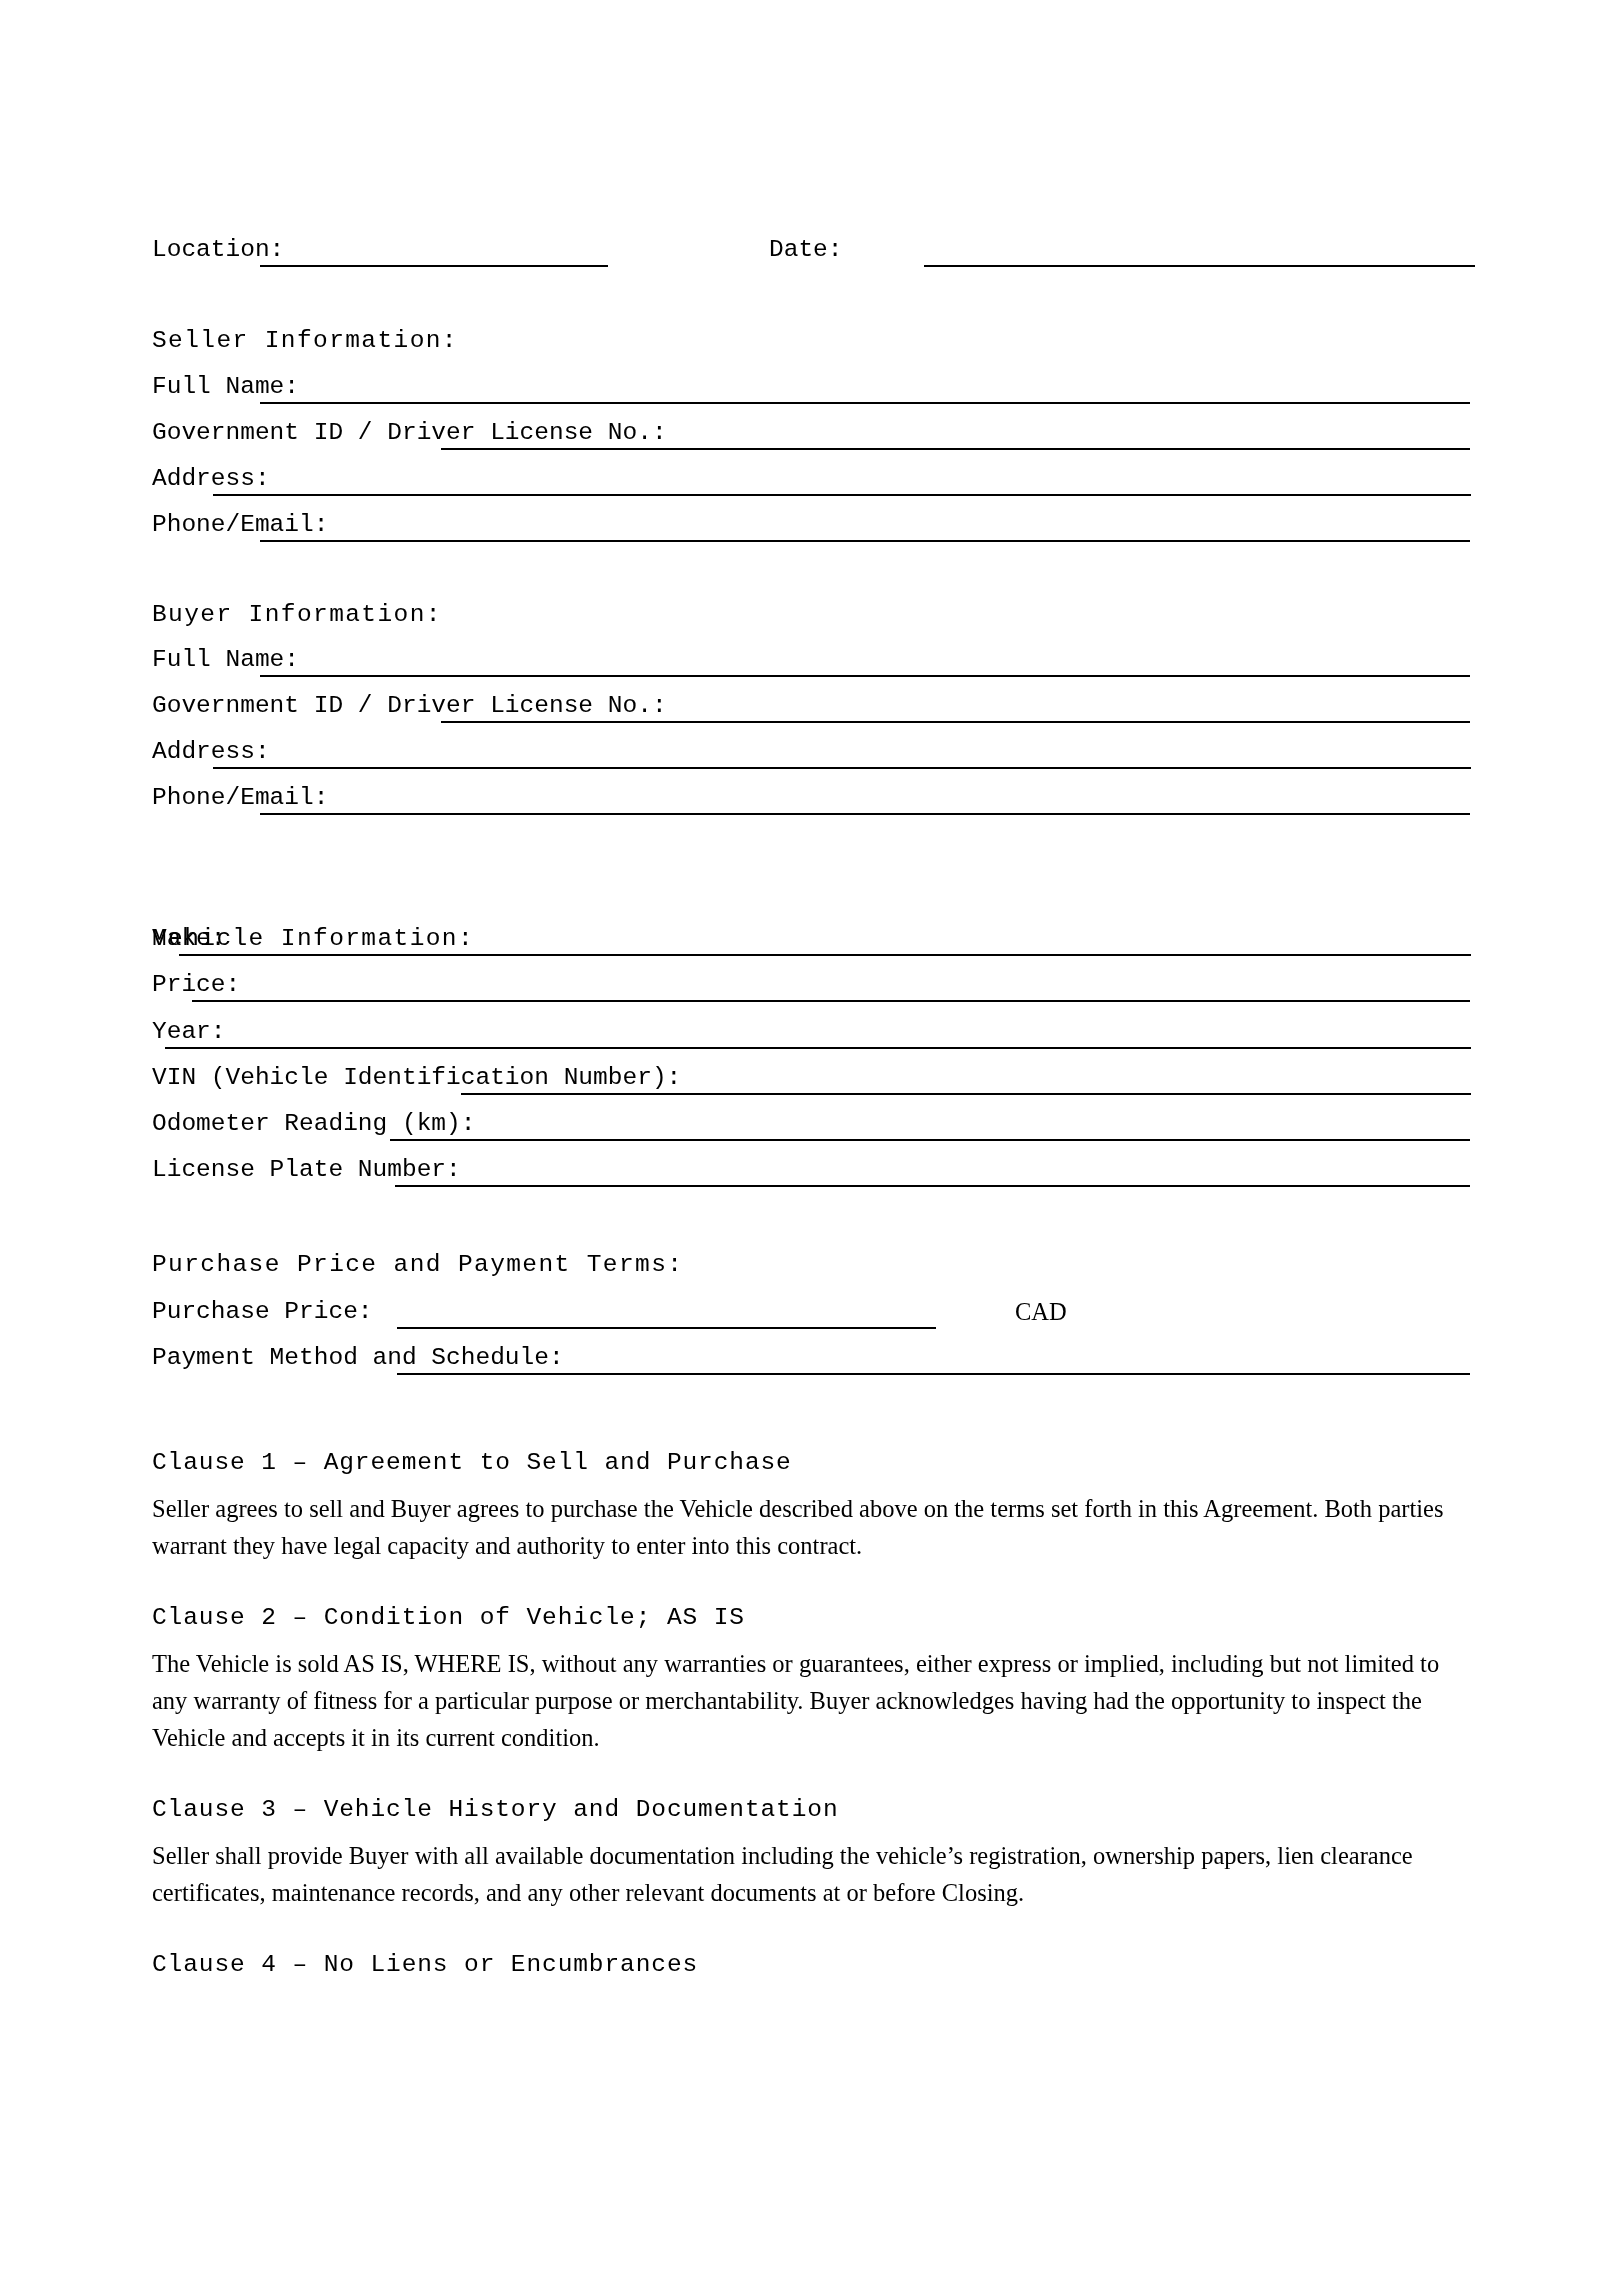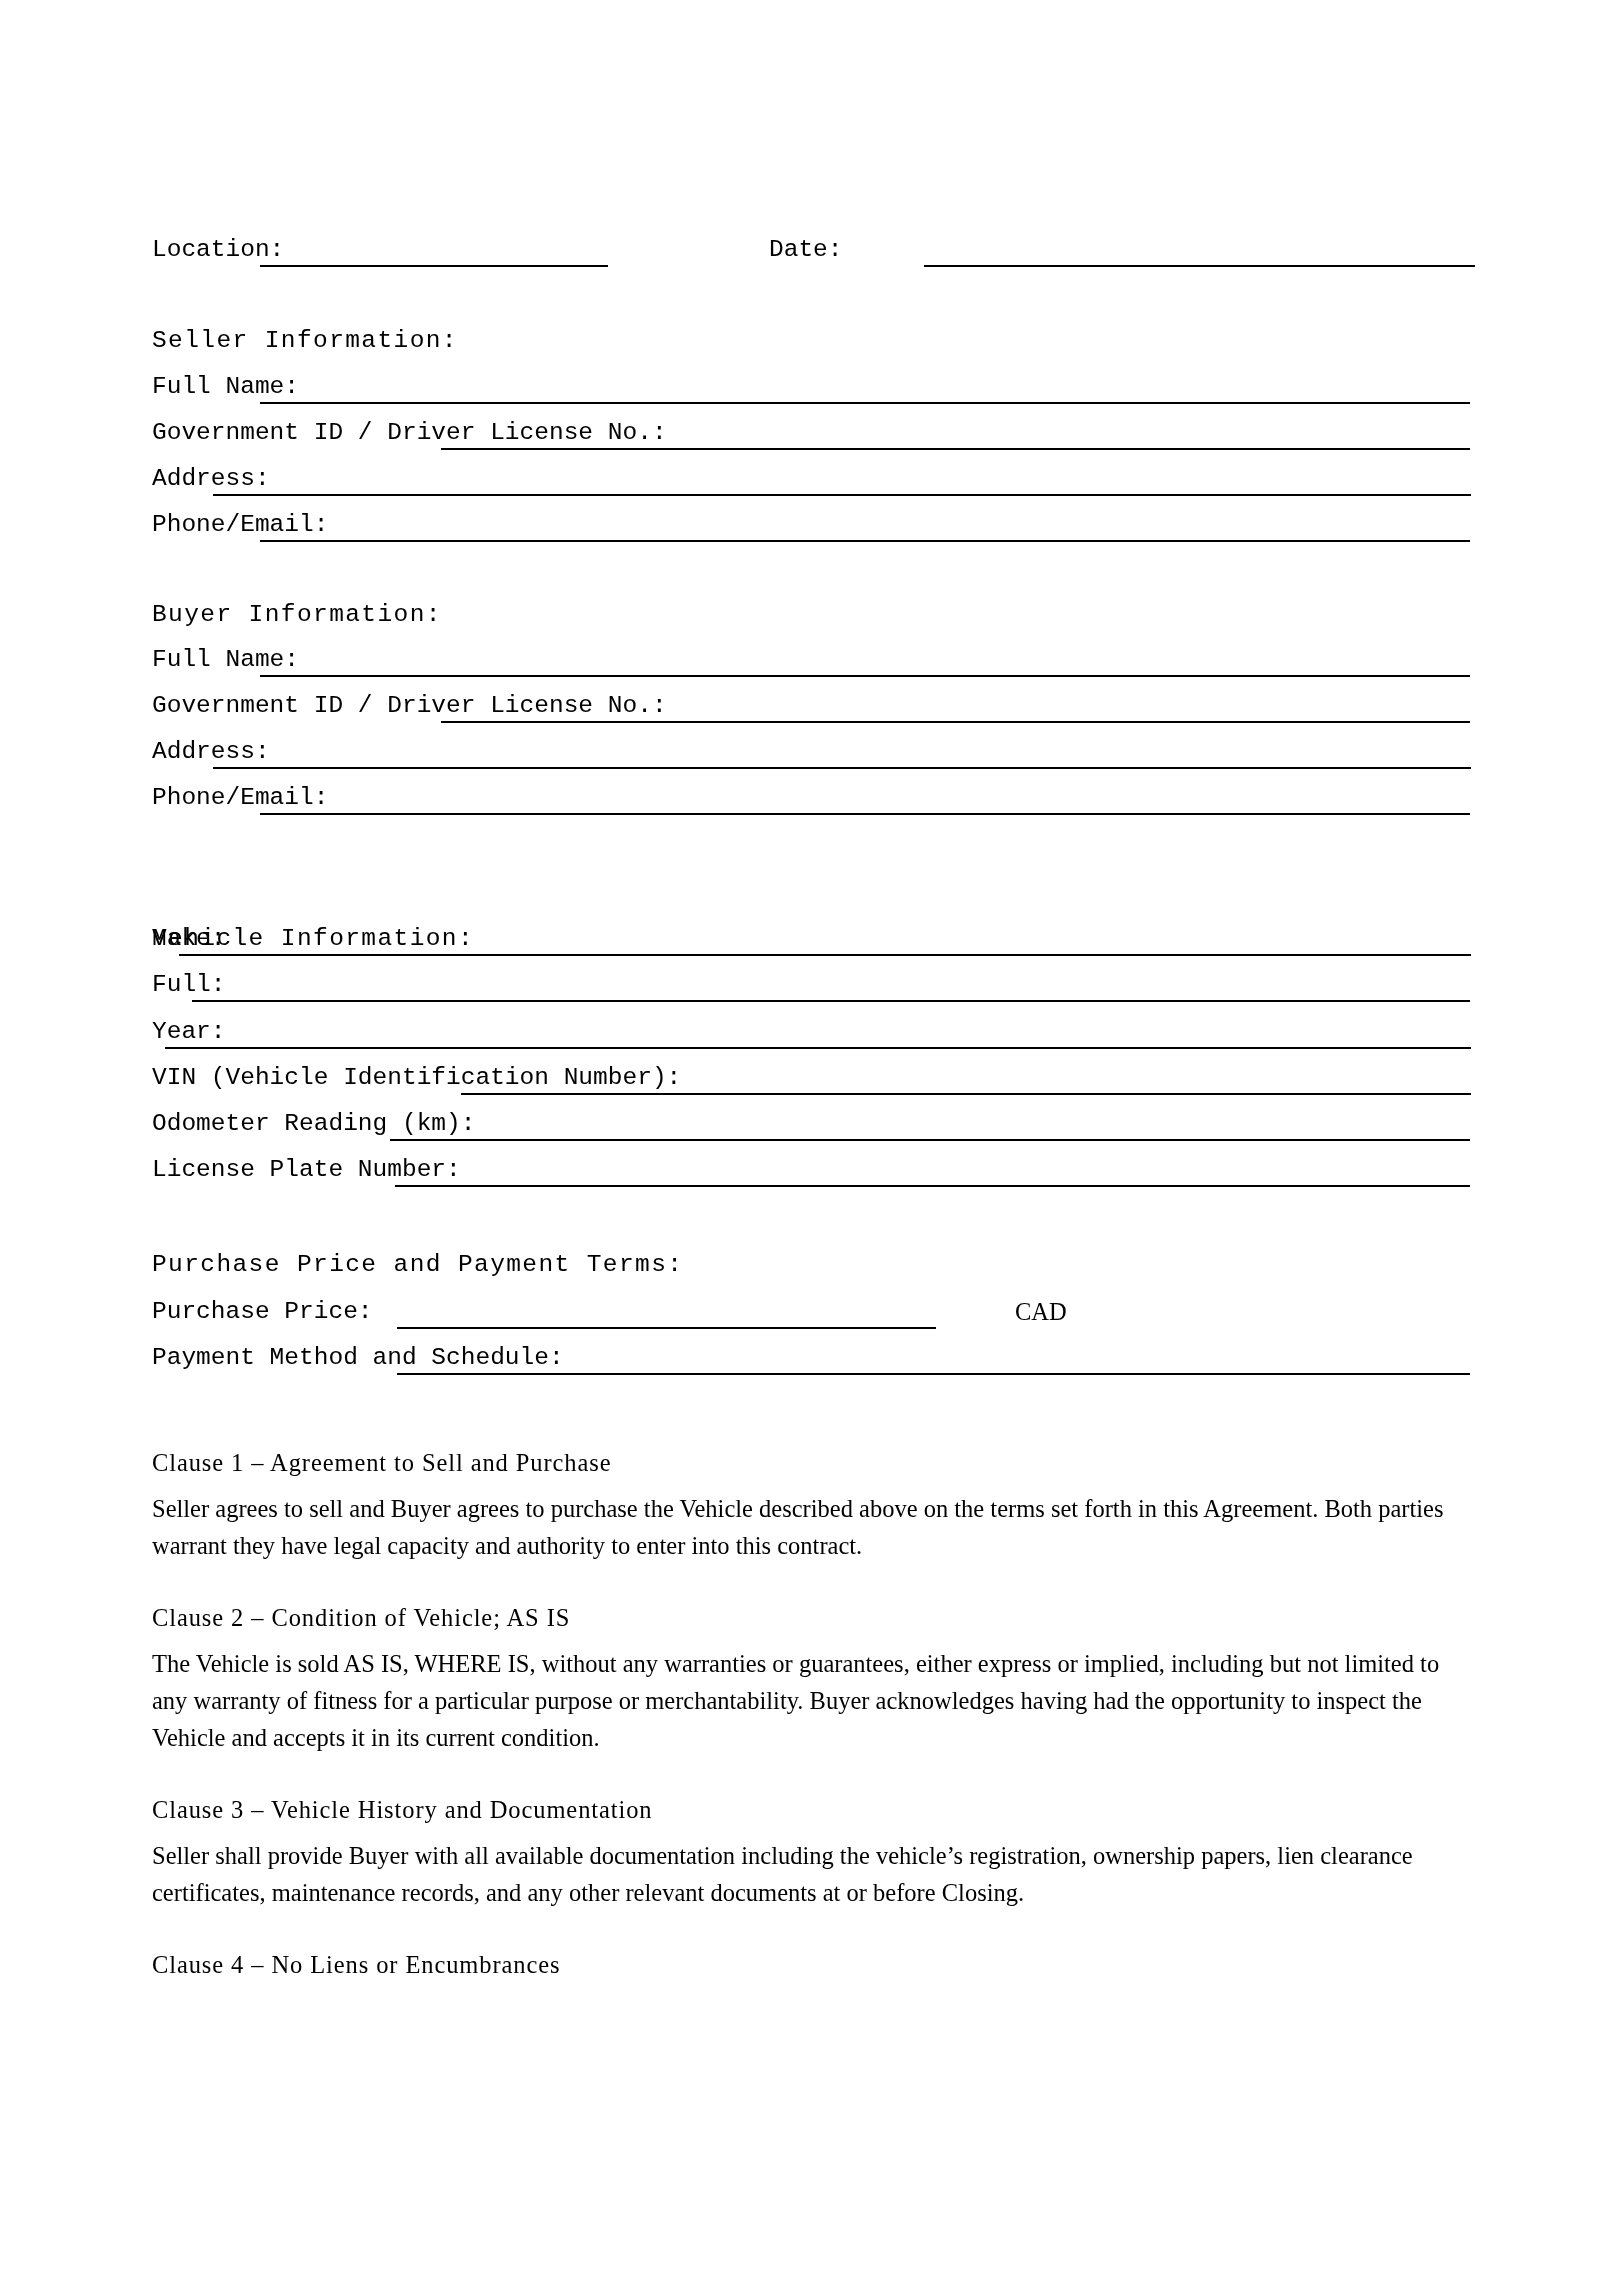--- a/index.html
+++ b/index.html
@@ -74,20 +74,21 @@
   }
 
   
   .clause-head {
     position: absolute;
     left: 152px;
     font-size: 24.5px;
     line-height: 39px;
     letter-spacing: 0.9px;
     white-space: nowrap;
+    font-family: Liberation Mono, monospace;
   }
   .clause-body {
     position: absolute;
     left: 152px;
     width: 1318px;
     font-size: 24.5px;
     line-height: 37px;
     text-align: left;
   }
 
@@ -159,21 +160,21 @@
   </div>
 
   <div class="section-head" style="top:874px;margin-top:45px;">Vehicle Information:</div>
 
   <div class="frow" style="left:152px; top:919px; width:1318px;">
     <span class="flabel">Make:</span>
     <span class="fline" style="left:26.5px; width:1292px;"></span>
   </div>
 
   <div class="frow" style="left:152px; top:965px; width:1318px;">
-    <span class="flabel">Full:</span>
+    <span class="flabel">Price:</span>
     <span class="fline" style="left:40px; width:1278px;"></span>
   </div>
 
   <div class="frow" style="left:152px; top:1012px; width:1318px;">
     <span class="flabel">Year:</span>
     <span class="fline" style="left:12.7px; width:1306px;"></span>
   </div>
 
   <div class="frow" style="left:152px; top:1058px; width:1318px;">
     <span class="flabel">VIN (Vehicle Identification Number):</span>

